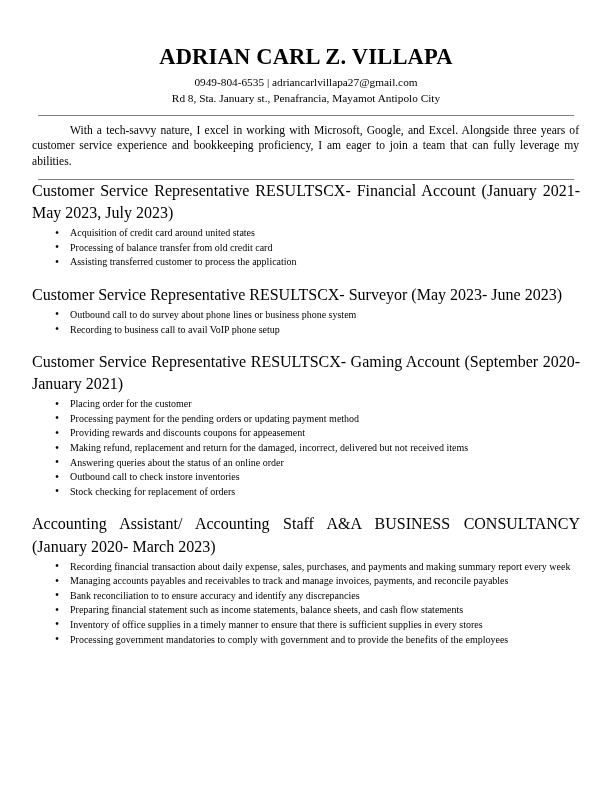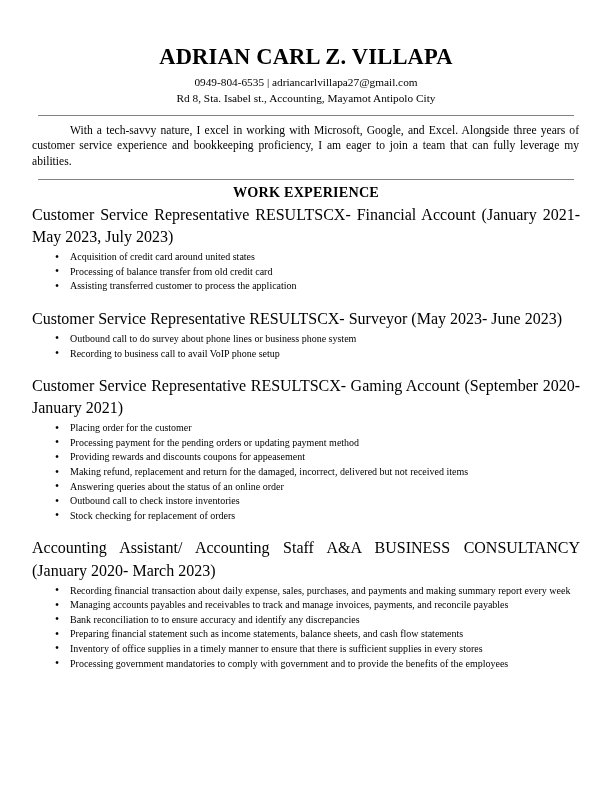--- a/index.html
+++ b/index.html
@@ -123,30 +123,29 @@
   }
 </style>
 </head>
 <body>
 
 <div class="page">
 
   <div class="header">
     <h1 class="full-name">ADRIAN CARL Z. VILLAPA</h1>
     <div class="contact-line">0949-804-6535 | adriancarlvillapa27@gmail.com</div>
-    <div class="contact-line second">Rd 8, Sta. Isabel st., Accounting, Mayamot Antipolo City</div>
+    <div class="contact-line second">Rd 8, Sta. January st., Penafrancia, Mayamot Antipolo City</div>
   </div>
 
   <hr class="rule rule-top">
 
   <p class="summary">With a tech-savvy nature, I excel in working with Microsoft, Google, and Excel. Alongside three years of customer service experience and bookkeeping proficiency, I am eager to join a team that can fully leverage my abilities.</p>
 
   <hr class="rule rule-section">
 
-  <h2 class="section-title">WORK EXPERIENCE</h2>
 
   <div class="jobs">
 
     <div class="job">
       <div class="job-heading">Customer Service Representative RESULTSCX- Financial Account (January 2021- May 2023, July 2023)</div>
       <ul class="bullets">
         <li>Acquisition of credit card around united states</li>
         <li>Processing of balance transfer from old credit card</li>
         <li>Assisting transferred customer to process the application</li>
       </ul>

